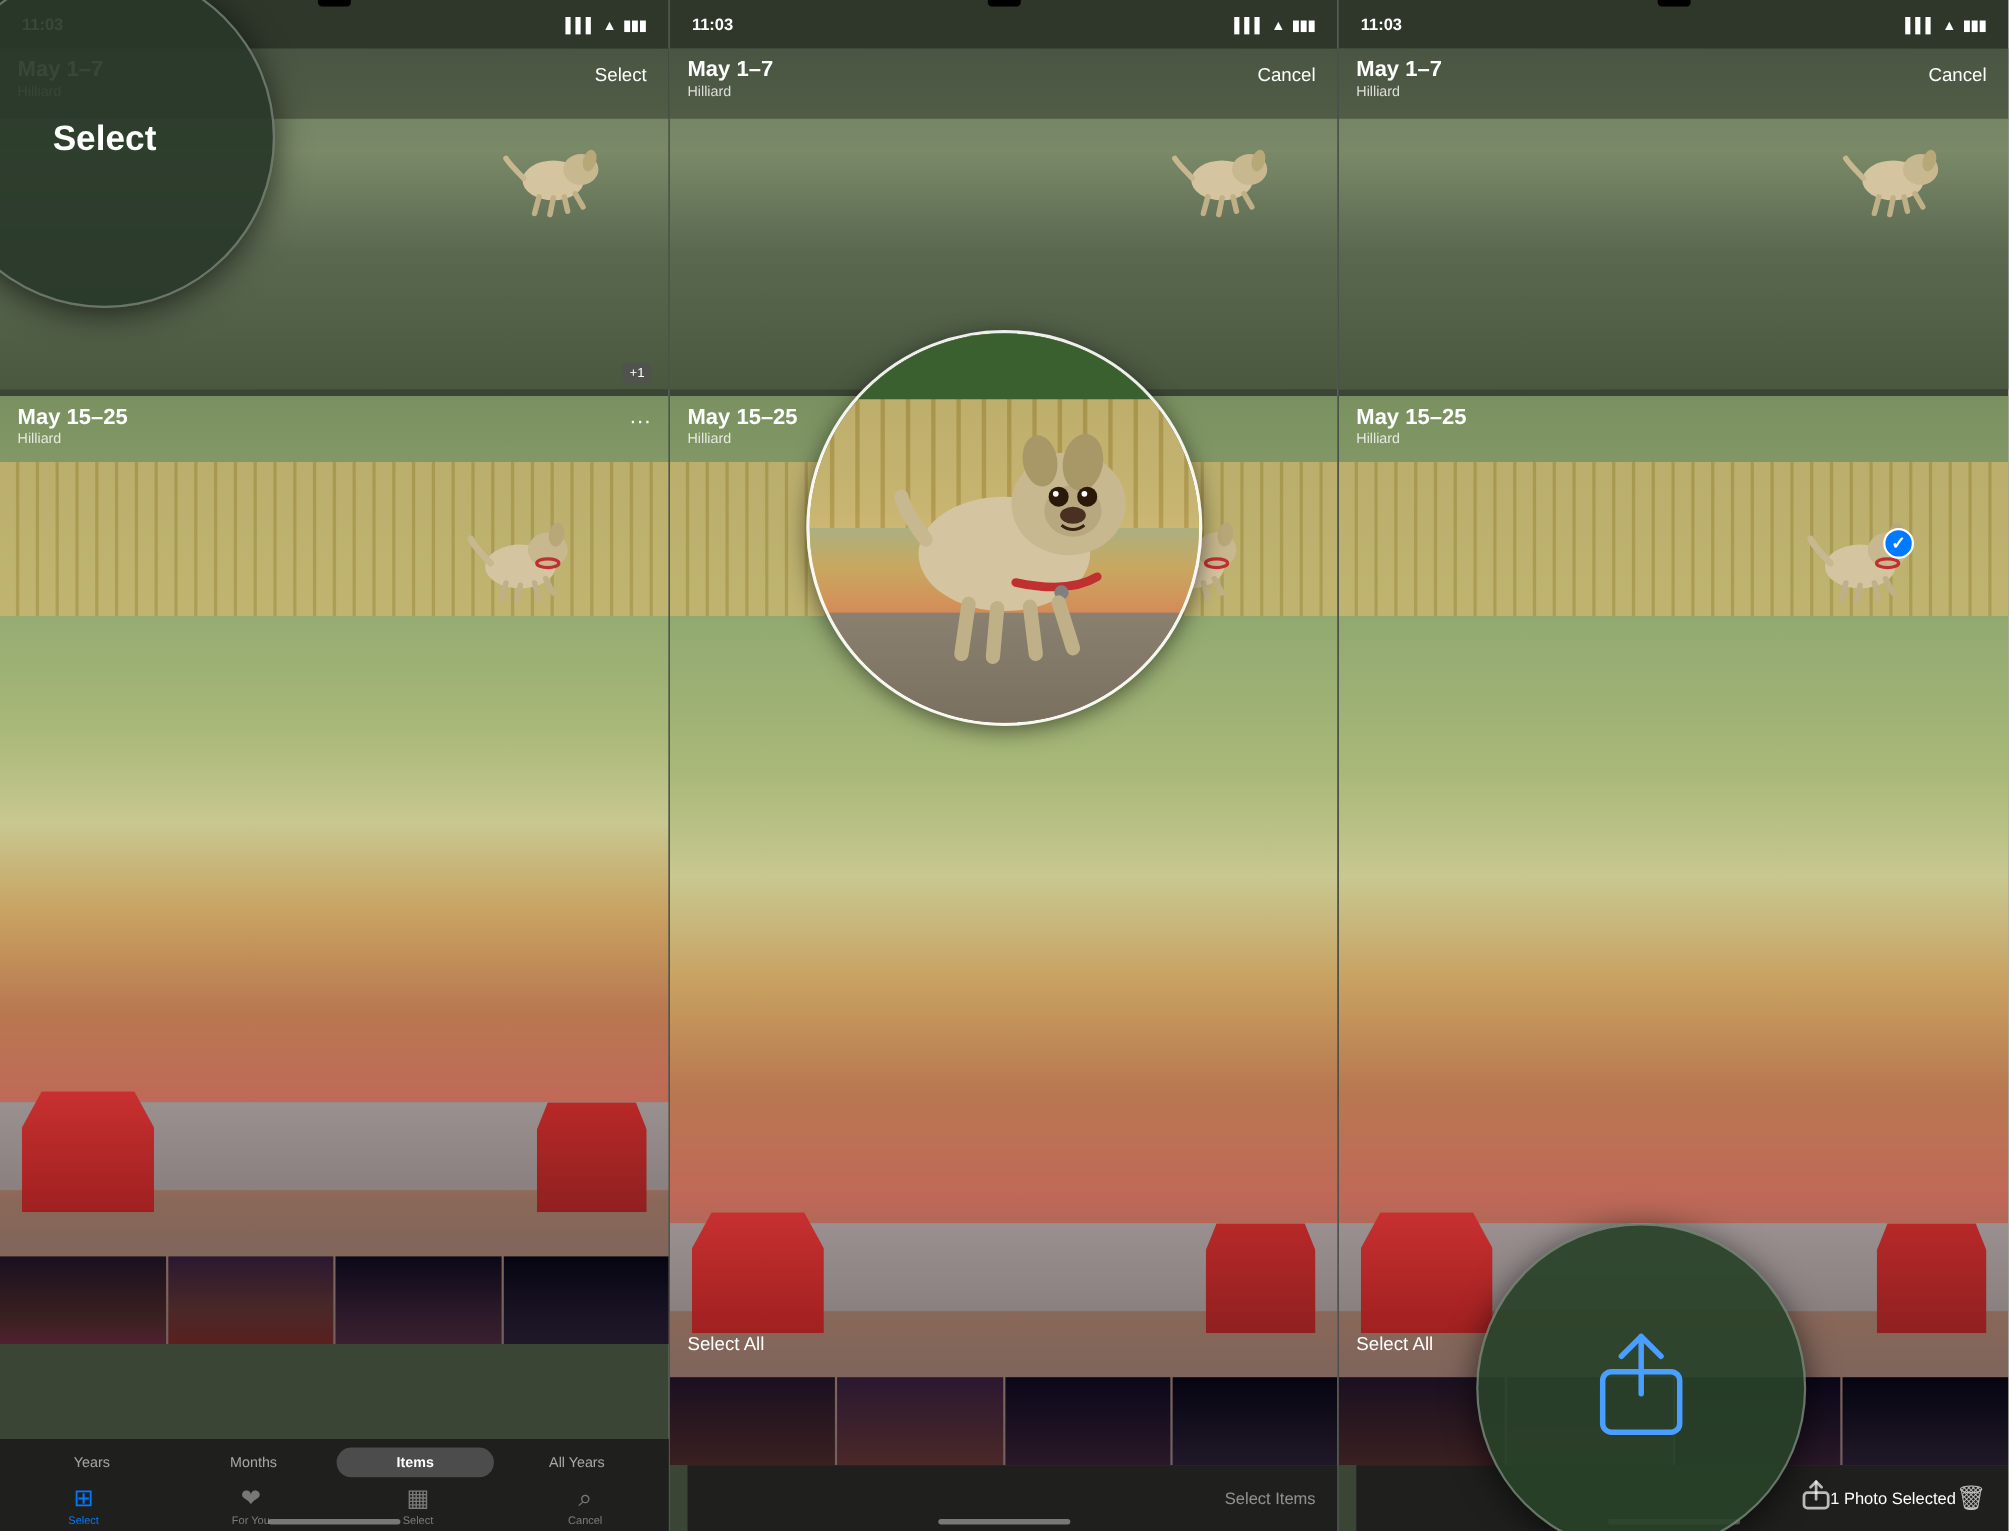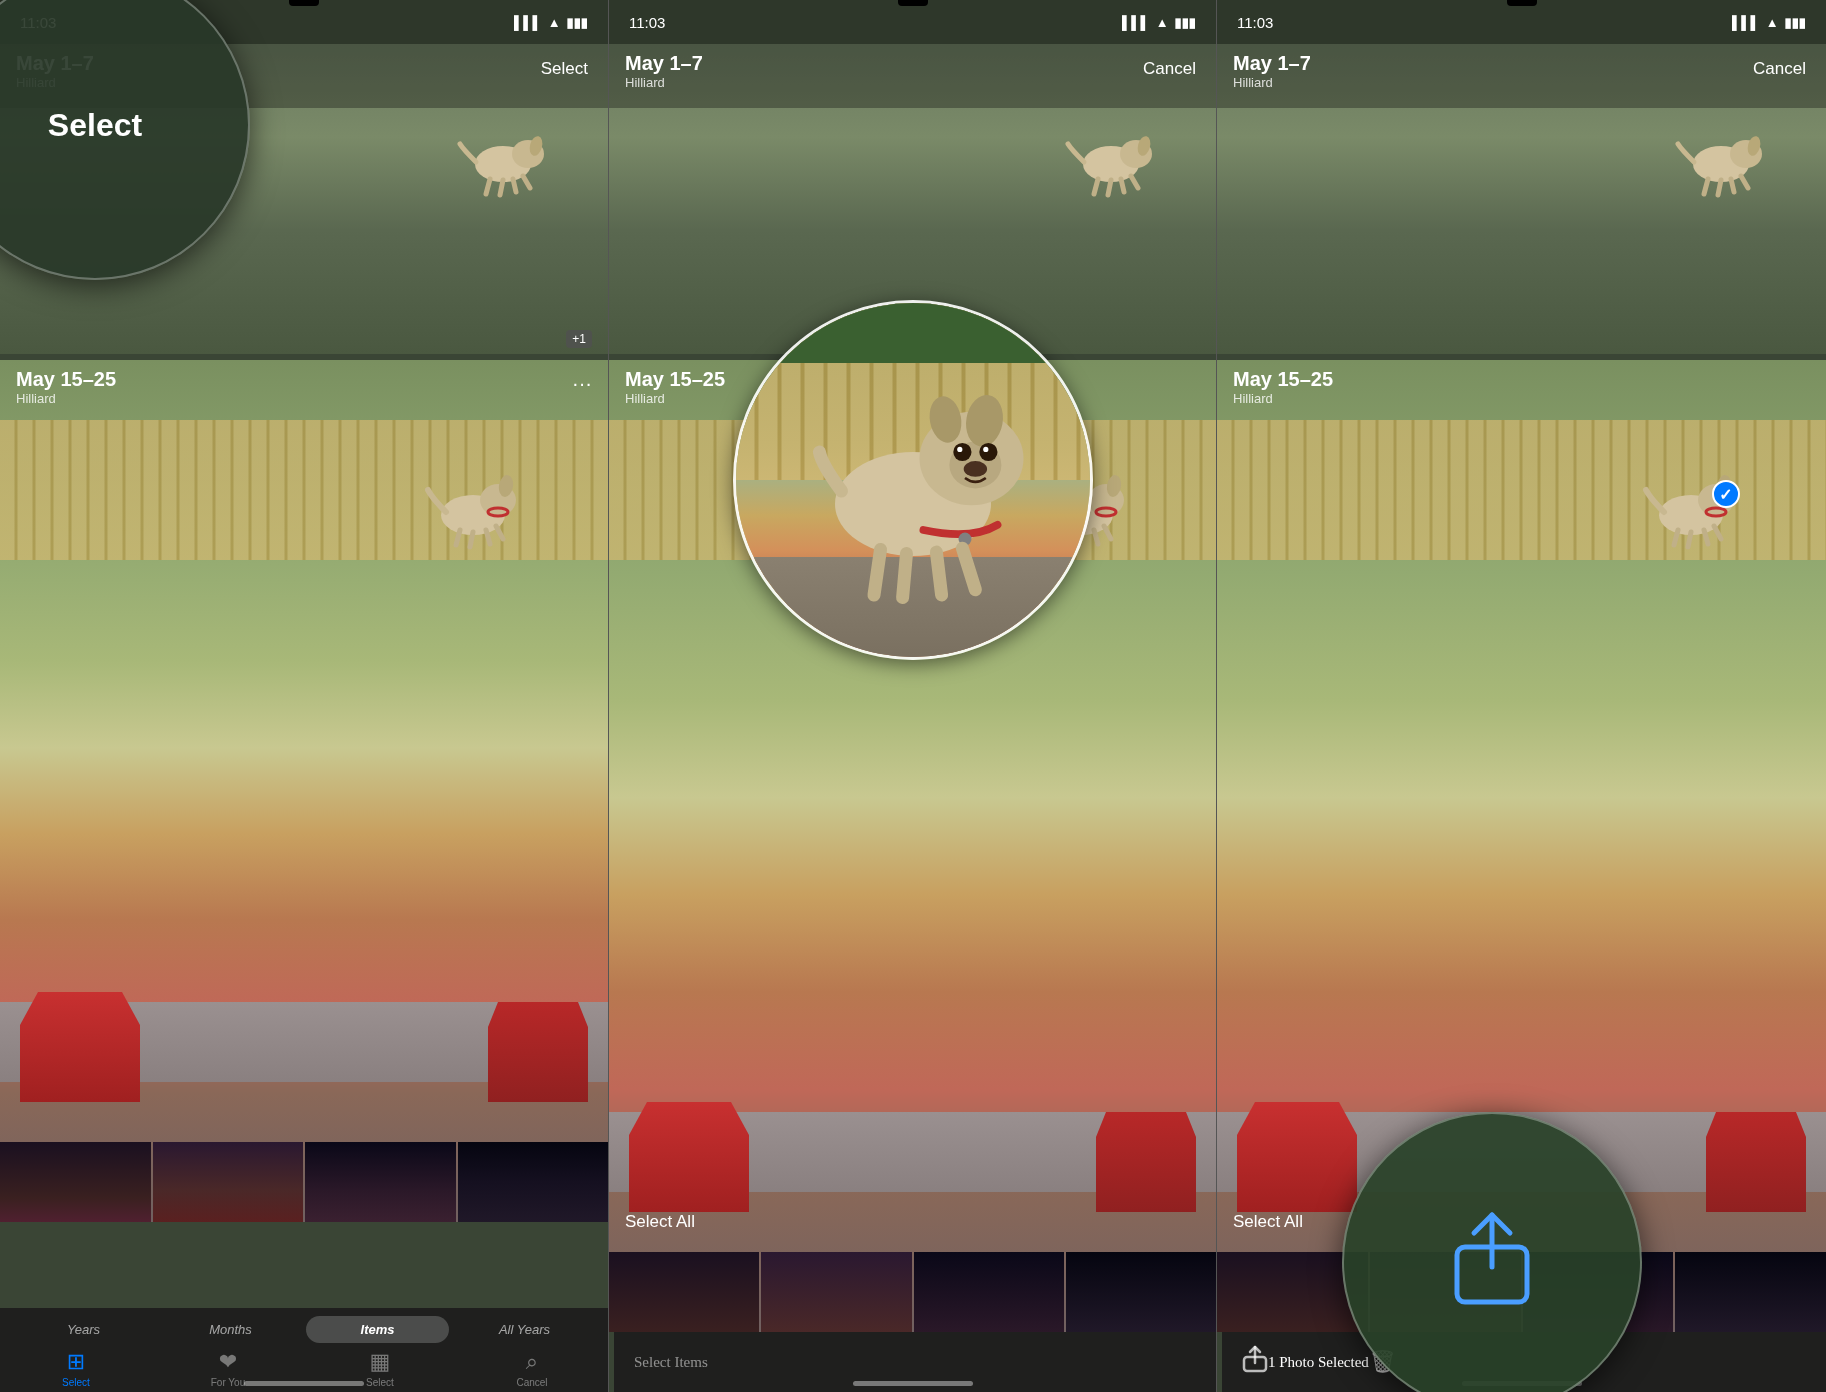--- a/index.html
+++ b/index.html
@@ -31,21 +31,21 @@
       height: 44px;
       display: flex;
       align-items: center;
       justify-content: space-between;
       padding: 0 20px;
       z-index: 10;
       color: #fff;
       font-size: 15px;
       font-weight: 600;
     }
-    .status-bar .time { font-weight: 400; font-size: 15px; }
+    .status-bar .time { font-weight: 700; font-size: 15px; }
     .status-icons { display: flex; gap: 6px; align-items: center; }
 
     
     .nav-header {
       position: absolute;
       top: 44px;
       left: 0;
       right: 0;
       height: 50px;
       display: flex;
@@ -85,21 +85,20 @@
       background: rgba(30,30,30,0.95);
       backdrop-filter: blur(20px);
       display: flex;
       flex-direction: column;
       z-index: 20;
     }
     .time-view-tabs {
       display: flex;
       padding: 8px 12px 2px;
       gap: 4px;
-      font-style: italic;
     }
     .time-tab {
       flex: 1;
       padding: 6px 4px;
       border-radius: 14px;
       text-align: center;
       font-size: 13px;
       color: rgba(255,255,255,0.6);
       cursor: pointer;
     }
@@ -122,30 +121,29 @@
     }
     .nav-tab-icon { font-size: 22px; color: rgba(255,255,255,0.4); }
     .nav-tab-icon.active { color: #007AFF; }
     .nav-tab-label { font-size: 10px; color: rgba(255,255,255,0.4); }
     .nav-tab-label.active { color: #007AFF; }
 
     
     .action-bar {
       position: absolute;
       bottom: 0;
-      left: 5px;
+      left: 16px;
       right: 0;
       height: 60px;
       background: rgba(30,30,30,0.95);
       display: flex;
       align-items: center;
-      justify-content: flex-start;
+      justify-content: flex-end;
       padding: 0 20px;
       z-index: 20;
-      font-family: Liberation Serif, serif;
     }
     .action-bar-center {
       font-size: 15px;
       color: rgba(255,255,255,0.5);
     }
     .action-bar-label {
       font-size: 15px;
       color: #fff;
       font-weight: 500;
     }

